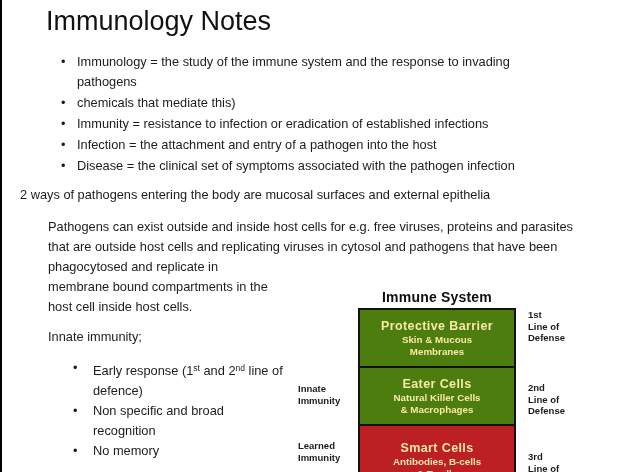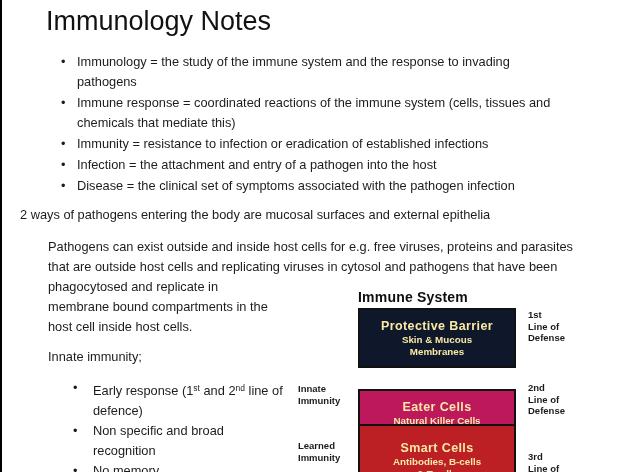--- a/index.html
+++ b/index.html
@@ -38,21 +38,21 @@
   .innate-list { margin-top: 11px; }
   .innate-list .li { position: relative; padding-left: 93px; }
   .innate-list .bullet { position: absolute; left: 73px; top: 0; line-height: 20px; font-size: 12.8px; }
 
   .sup { font-size: 8.5px; vertical-align: 4px; }
 
   
   .figure { position: absolute; left: 298px; top: 284px; width: 332px; height: 188px; }
   .fig-title {
     position: absolute; left: 60px; top: 5px; width: 158px;
-    font-size: 14px; font-weight: bold;
+    text-align: center; font-size: 14px; font-weight: bold;
     letter-spacing: .2px; color: #0e0e0e; white-space: nowrap;
   }
   .fig-box {
     position: absolute; left: 60px; width: 158px;
     box-sizing: border-box; border: 2px solid #111;
     display: flex; flex-direction: column; align-items: center; justify-content: center;
     text-align: center; color: #F8E9A6;
   }
   .box-1 { top: 24px;  height: 60px; }
   .box-2 { top: 82px;  height: 60px; }
@@ -83,21 +83,20 @@
   <div class="title">Immunology Notes</div>
 
   <div class="defs">
     <div class="li">
       <span class="bullet">•</span>
       <div class="bodyline">Immunology = the study of the immune system and the response to invading</div>
       <div class="bodyline">pathogens</div>
     </div>
     <div class="li">
       <span class="bullet">•</span>
-      <div class="bodyline">Immune response = coordinated reactions of the immune system (cells, tissues and</div>
       <div class="bodyline">chemicals that mediate this)</div>
     </div>
     <div class="li">
       <span class="bullet">•</span>
       <div class="bodyline">Immunity = resistance to infection or eradication of established infections</div>
     </div>
     <div class="li">
       <span class="bullet">•</span>
       <div class="bodyline">Infection = the attachment and entry of a pathogen into the host</div>
     </div>
@@ -132,26 +131,26 @@
     </div>
     <div class="li">
       <span class="bullet">•</span>
       <div class="bodyline">No memory</div>
     </div>
   </div>
 
   <div class="figure">
     <div class="fig-title">Immune System</div>
 
-    <div class="fig-box box-1" style="background-color: #0f172a;">
+    <div class="fig-box box-1" style="background-color: #4d7c0f;">
       <div class="box-name">Protective Barrier</div>
       <div class="box-sub">Skin &amp; Mucous</div>
       <div class="box-sub">Membranes</div>
     </div>
-    <div class="fig-box box-2" style="background-color: #be185d; margin-top: 23px;">
+    <div class="fig-box box-2" style="background-color: #4d7c0f;">
       <div class="box-name">Eater Cells</div>
       <div class="box-sub">Natural Killer Cells</div>
       <div class="box-sub">&amp; Macrophages</div>
     </div>
     <div class="fig-box box-3" style="background-color: rgb(188, 32, 37);">
       <div class="box-name">Smart Cells</div>
       <div class="box-sub">Antibodies, B-cells</div>
       <div class="box-sub">&amp; T-cells</div>
     </div>
 

